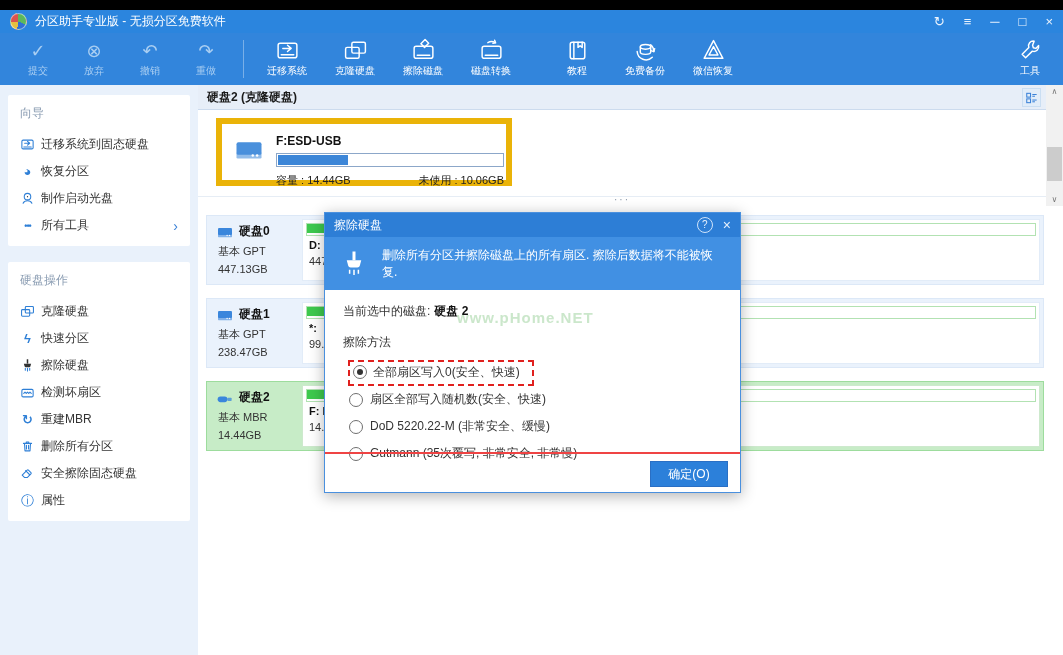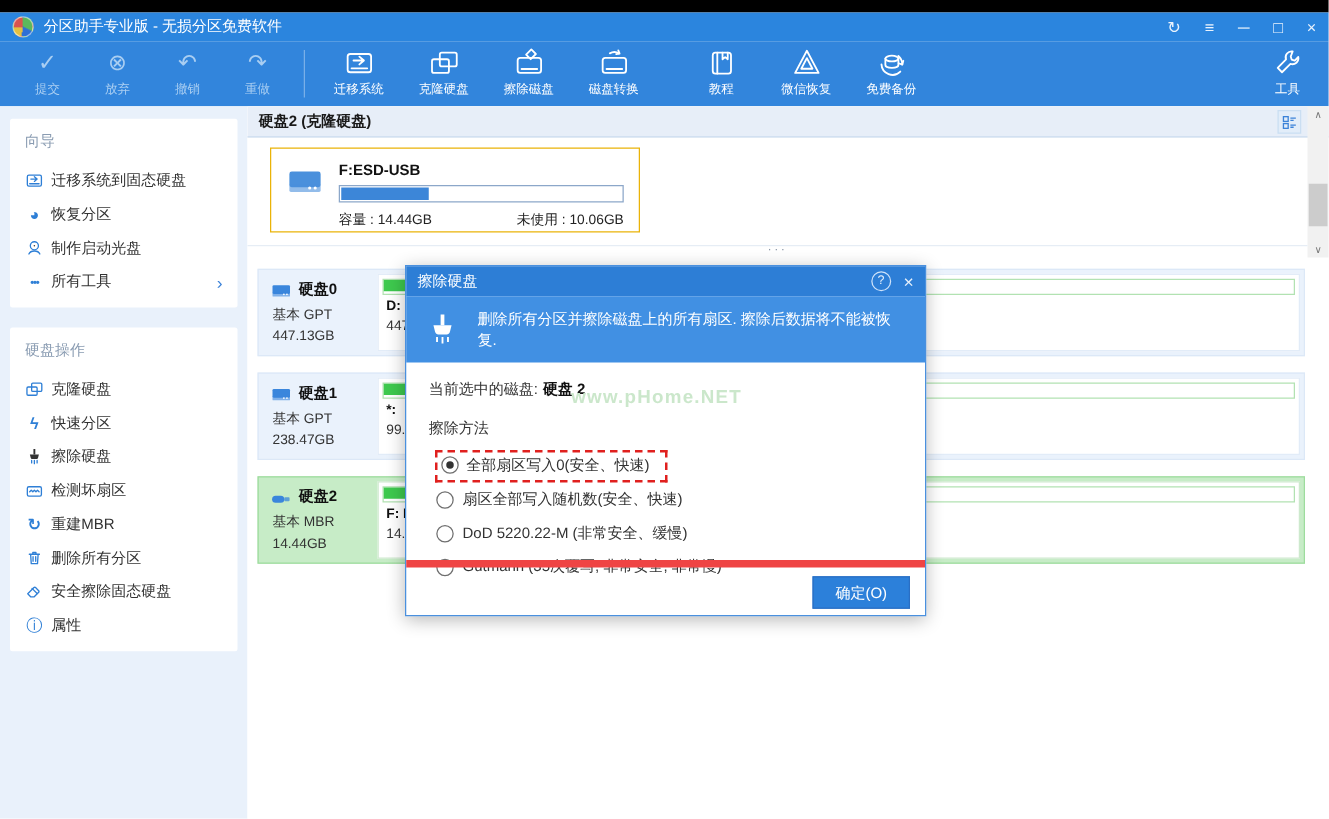--- a/index.html
+++ b/index.html
@@ -35,21 +35,21 @@
   .side-title{font-size:12px;color:#8a9cb2;margin:3px 0 9px 2px;}
   .side-item{height:27px;display:flex;align-items:center;gap:6px;font-size:12px;color:#333;padding-left:2px;}
   .side-item svg{width:15px;height:15px;stroke:#2e7fd6;fill:none;stroke-width:1.7;stroke-linecap:round;stroke-linejoin:round;flex:none;}
   .glyph-ic{color:#2e7fd6;font-size:13px;width:15px;text-align:center;flex:none;font-weight:bold;}
   .chev{margin-left:auto;color:#3b82d8;font-size:14px;margin-right:2px;}
 
   
   #content{left:198px;top:85px;width:865px;height:570px;background:#fff;}
   #ov-header{left:0;top:0;width:865px;height:25px;background:#e7eef8;border-bottom:1px solid #ccdbee;
              font-size:12px;font-weight:bold;color:#1a1a1a;line-height:25px;padding-left:9px;}
-  #ov-card{left:18px;top:33px;width:296px;height:68px;background:#fff;border:1px solid #eab308;display:flex;gap:12px;padding:10px 12px;}
+  #ov-card{left:18px;top:33px;width:296px;height:68px;background:#fff;border:6px solid #eab308;display:flex;gap:12px;padding:10px 12px;}
   #ov-card .hdd{color:#4a90dc;width:30px;height:26px;flex:none;margin-top:4px;}
   .ov-name{font-size:12px;font-weight:bold;color:#111;}
   .ov-bar{width:226px;height:12px;border:1px solid #8ca7c9;margin-top:5px;position:relative;background:#fff;}
   .ov-fill{position:absolute;left:1px;top:1px;bottom:1px;background:#3c86d8;}
   .ov-labels{width:228px;display:flex;justify-content:space-between;font-size:11px;color:#222;margin-top:6px;}
   #view-btn{right:22px;top:3px;width:19px;height:19px;background:#e2edf9;border:1px solid #cadef2;display:flex;align-items:center;justify-content:center;}
   #view-btn svg{width:14px;height:14px;stroke:#3b82d8;fill:none;stroke-width:1.8;}
   #scrollbar{right:0;top:0;width:17px;height:121px;background:#f1f1f1;}
   .sb-arrow{position:absolute;left:0;right:0;height:13px;text-align:center;font-size:8px;color:#777;line-height:13px;}
   #sb-up{top:0;} #sb-down{bottom:0;}
@@ -83,21 +83,21 @@
   #dlg-band svg{width:30px;height:30px;flex:none;}
   #dlg-body{padding:13px 16px 0 18px;font-size:12px;color:#333;}
   #dlg-disk-line{margin-bottom:14px;}
   #dlg-disk-line b{margin-left:4px;color:#111;}
   #dlg-method{margin-bottom:8px;}
   .opt-row{height:27px;display:flex;align-items:center;padding-left:6px;}
   .radio{width:12px;height:12px;border:1px solid #6f6f6f;border-radius:50%;position:relative;flex:none;margin-right:7px;background:#fff;}
   .radio.checked::after{content:"";position:absolute;left:3px;top:3px;width:6px;height:6px;border-radius:50%;background:#333;}
   .hl-box{display:inline-flex;align-items:center;border:2px dashed #e0201e;padding:2px 12px 3px 3px;margin-left:-1px;}
   .hl-box .radio{margin-right:6px;}
-  #dlg-footer{position:absolute;left:0;right:0;bottom:0;height:38px;border-top:6px solid #ef4444;}
+  #dlg-footer{position:absolute;left:0;right:0;bottom:0;height:38px;border-top:2px solid #ef4444;}
   #dlg-ok{position:absolute;right:12px;top:7px;width:76px;height:24px;background:#2c80da;color:#fff;font-size:12px;
           text-align:center;line-height:24px;border:1px solid #2a6fc4;}
   #watermark{position:absolute;left:132px;top:96px;font-size:15px;font-weight:bold;color:#cbe7cb;letter-spacing:1px;}
 </style>
 </head>
 <body>
 
 <svg width="0" height="0" style="position:absolute">
   <defs>
     <symbol id="sy-migrate" viewBox="0 0 24 24">
@@ -250,32 +250,32 @@
     <span class="ic">
         <svg class="ic-svg">
           <use href="#sy-book"></use>
         </svg>
       </span>
     <span class="lb">教程</span>
   </div>
   <div class="tb-btn main">
     <span class="ic">
         <svg class="ic-svg">
+          <use href="#sy-backup"></use>
+        </svg>
+      </span>
+    <span class="lb">免费备份</span>
+  </div>
+  <div class="tb-btn main">
+    <span class="ic">
+        <svg class="ic-svg">
           <use href="#sy-recover"></use>
         </svg>
       </span>
     <span class="lb">微信恢复</span>
-  </div>
-  <div class="tb-btn main">
-    <span class="ic">
-        <svg class="ic-svg">
-          <use href="#sy-backup"></use>
-        </svg>
-      </span>
-    <span class="lb">免费备份</span>
   </div>
   <div class="tb-btn" id="tools-btn">
     <span class="ic">
         <svg class="ic-svg">
           <use href="#sy-wrench"></use>
         </svg>
       </span>
     <span class="lb">工具</span>
   </div>
 </div>

